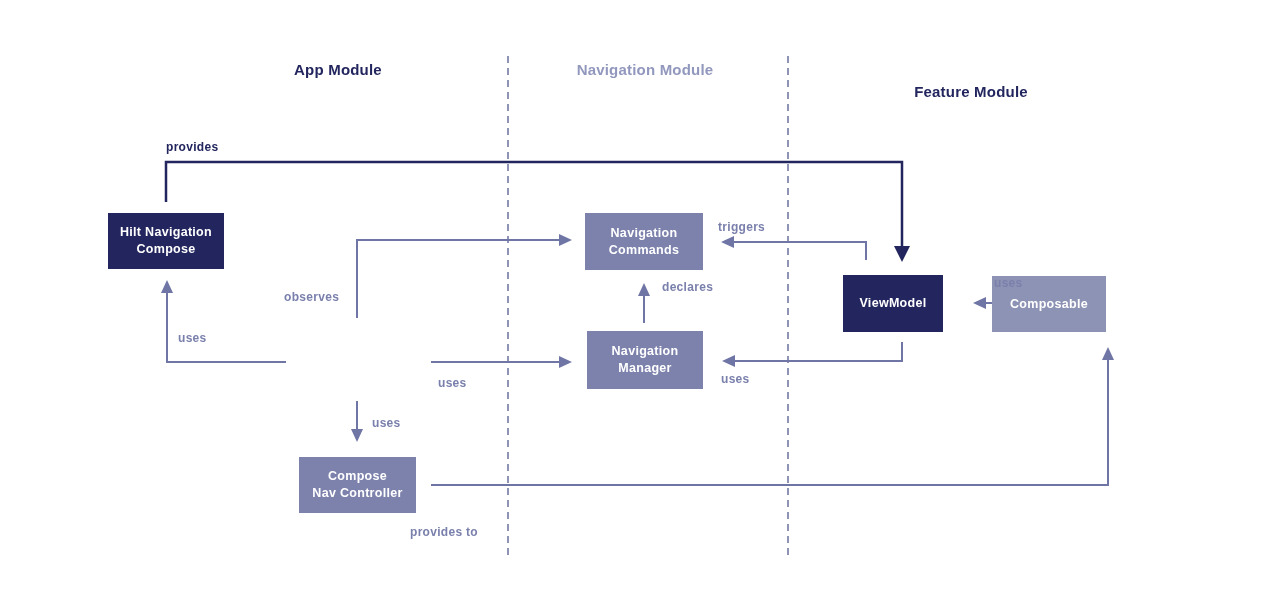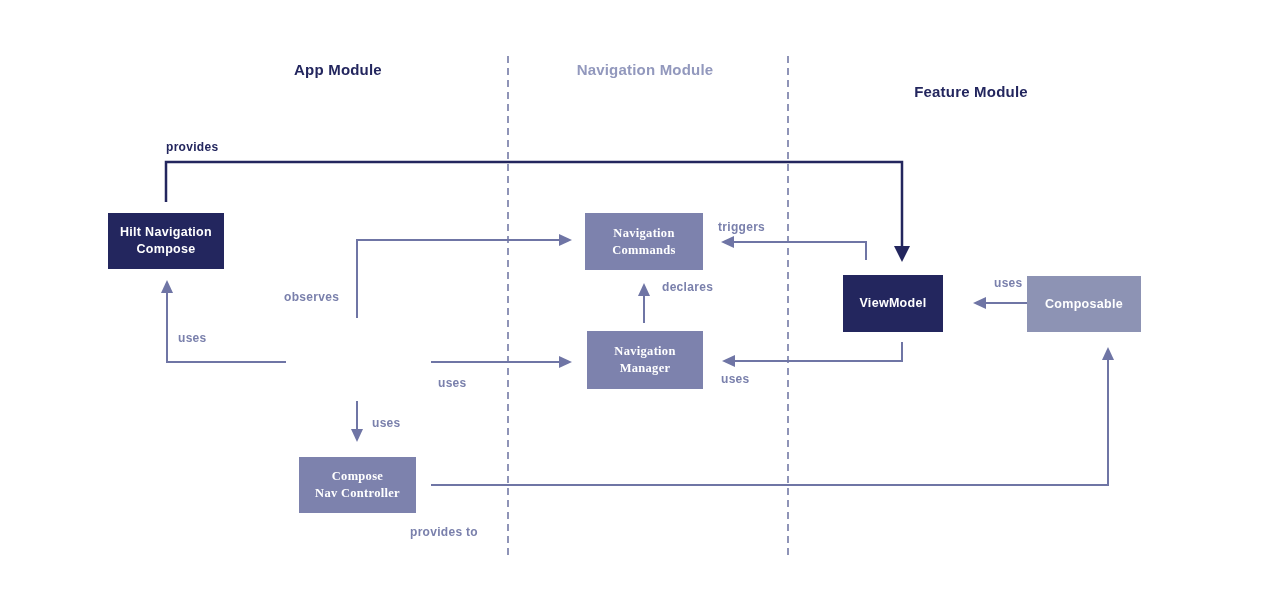--- a/index.html
+++ b/index.html
@@ -22,21 +22,21 @@
     font-size:15px;font-weight:bold;letter-spacing:.2px;
   }
   .t-navy{color:var(--navy);}
   .t-muted{color:var(--muted-title);}
   .node{
     position:absolute;display:flex;align-items:center;justify-content:center;
     text-align:center;color:#ffffff;font-size:12.5px;font-weight:bold;
     line-height:17px;white-space:pre-line;letter-spacing:.3px;
   }
   .n-navy{background:var(--navy);}
-  .n-purple{background:var(--purple);font-family:Liberation Serif, serif;}
+  .n-purple{background:var(--purple);}
   .n-light{background:var(--light-purple);}
   .edge-label{
     position:absolute;font-size:12px;font-weight:bold;
     color:var(--label);letter-spacing:.3px;white-space:nowrap;
   }
   .edge-label.navy{color:var(--navy);}
   .wire{stroke:var(--line);stroke-width:2;fill:none;}
   .wire-navy{stroke:var(--navy);stroke-width:2.5;fill:none;}
   .head{fill:var(--line);stroke:none;}
   .head-navy{fill:var(--navy);stroke:none;}
@@ -87,21 +87,21 @@
   <div class="module-title t-muted" style="left:545px;top:61px;">Navigation Module</div>
   <div class="module-title t-navy" style="left:871px;top:65px;margin-top:18px;">Feature Module</div>
 
   <div class="node n-navy" style="left:108px;top:213px;width:116px;height:56px;">Hilt Navigation
 Compose</div>
   <div class="node n-purple" style="left:585px;top:213px;width:118px;height:57px;">Navigation
 Commands</div>
   <div class="node n-purple" style="left:587px;top:331px;width:116px;height:58px;">Navigation
 Manager</div>
   <div class="node n-navy" style="left:843px;top:275px;width:100px;height:57px;">ViewModel</div>
-  <div class="node n-light" style="left:1027px;top:276px;width:114px;height:56px;">Composable</div>
+  <div class="node n-light" style="left:992px;top:276px;width:114px;height:56px;">Composable</div>
   <div class="node n-purple" style="left:299px;top:457px;width:117px;height:56px;">Compose
 Nav Controller</div>
 
   <div class="edge-label navy" style="left:166px;top:140px;">provides</div>
   <div class="edge-label" style="left:178px;top:331px;">uses</div>
   <div class="edge-label" style="left:284px;top:290px;">observes</div>
   <div class="edge-label" style="left:438px;top:376px;">uses</div>
   <div class="edge-label" style="left:662px;top:280px;">declares</div>
   <div class="edge-label" style="left:718px;top:220px;">triggers</div>
   <div class="edge-label" style="left:721px;top:372px;">uses</div>

